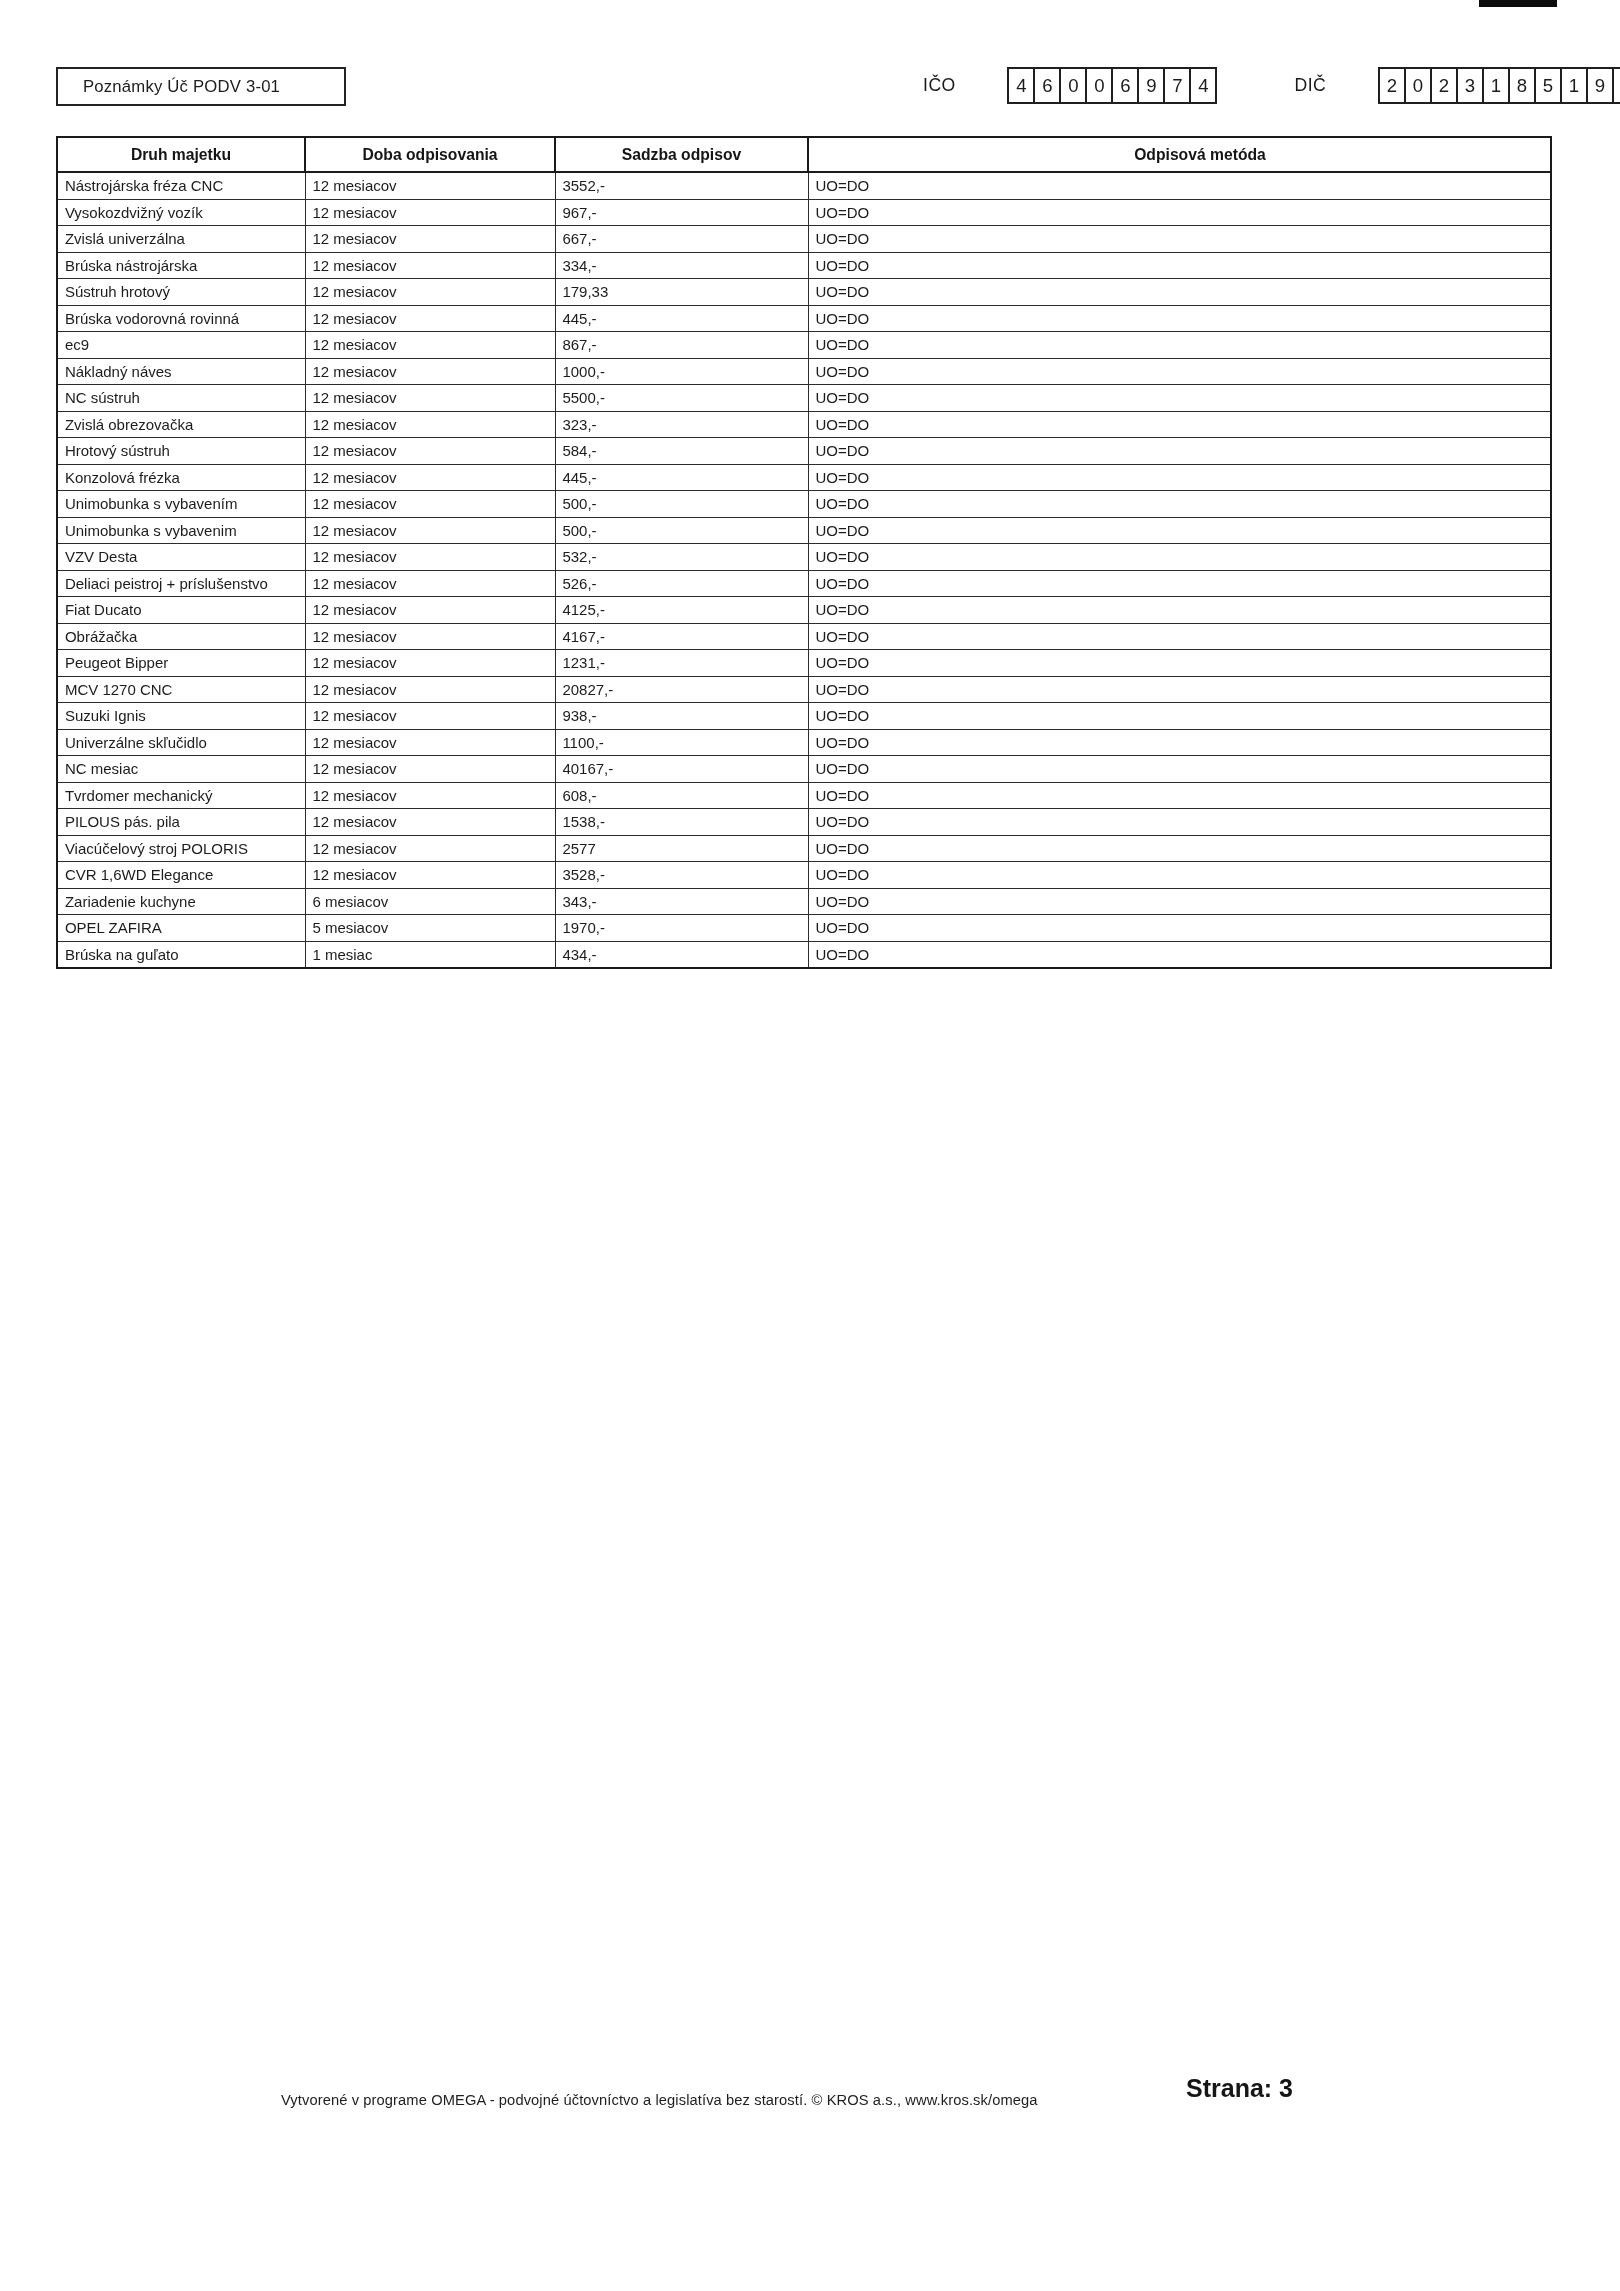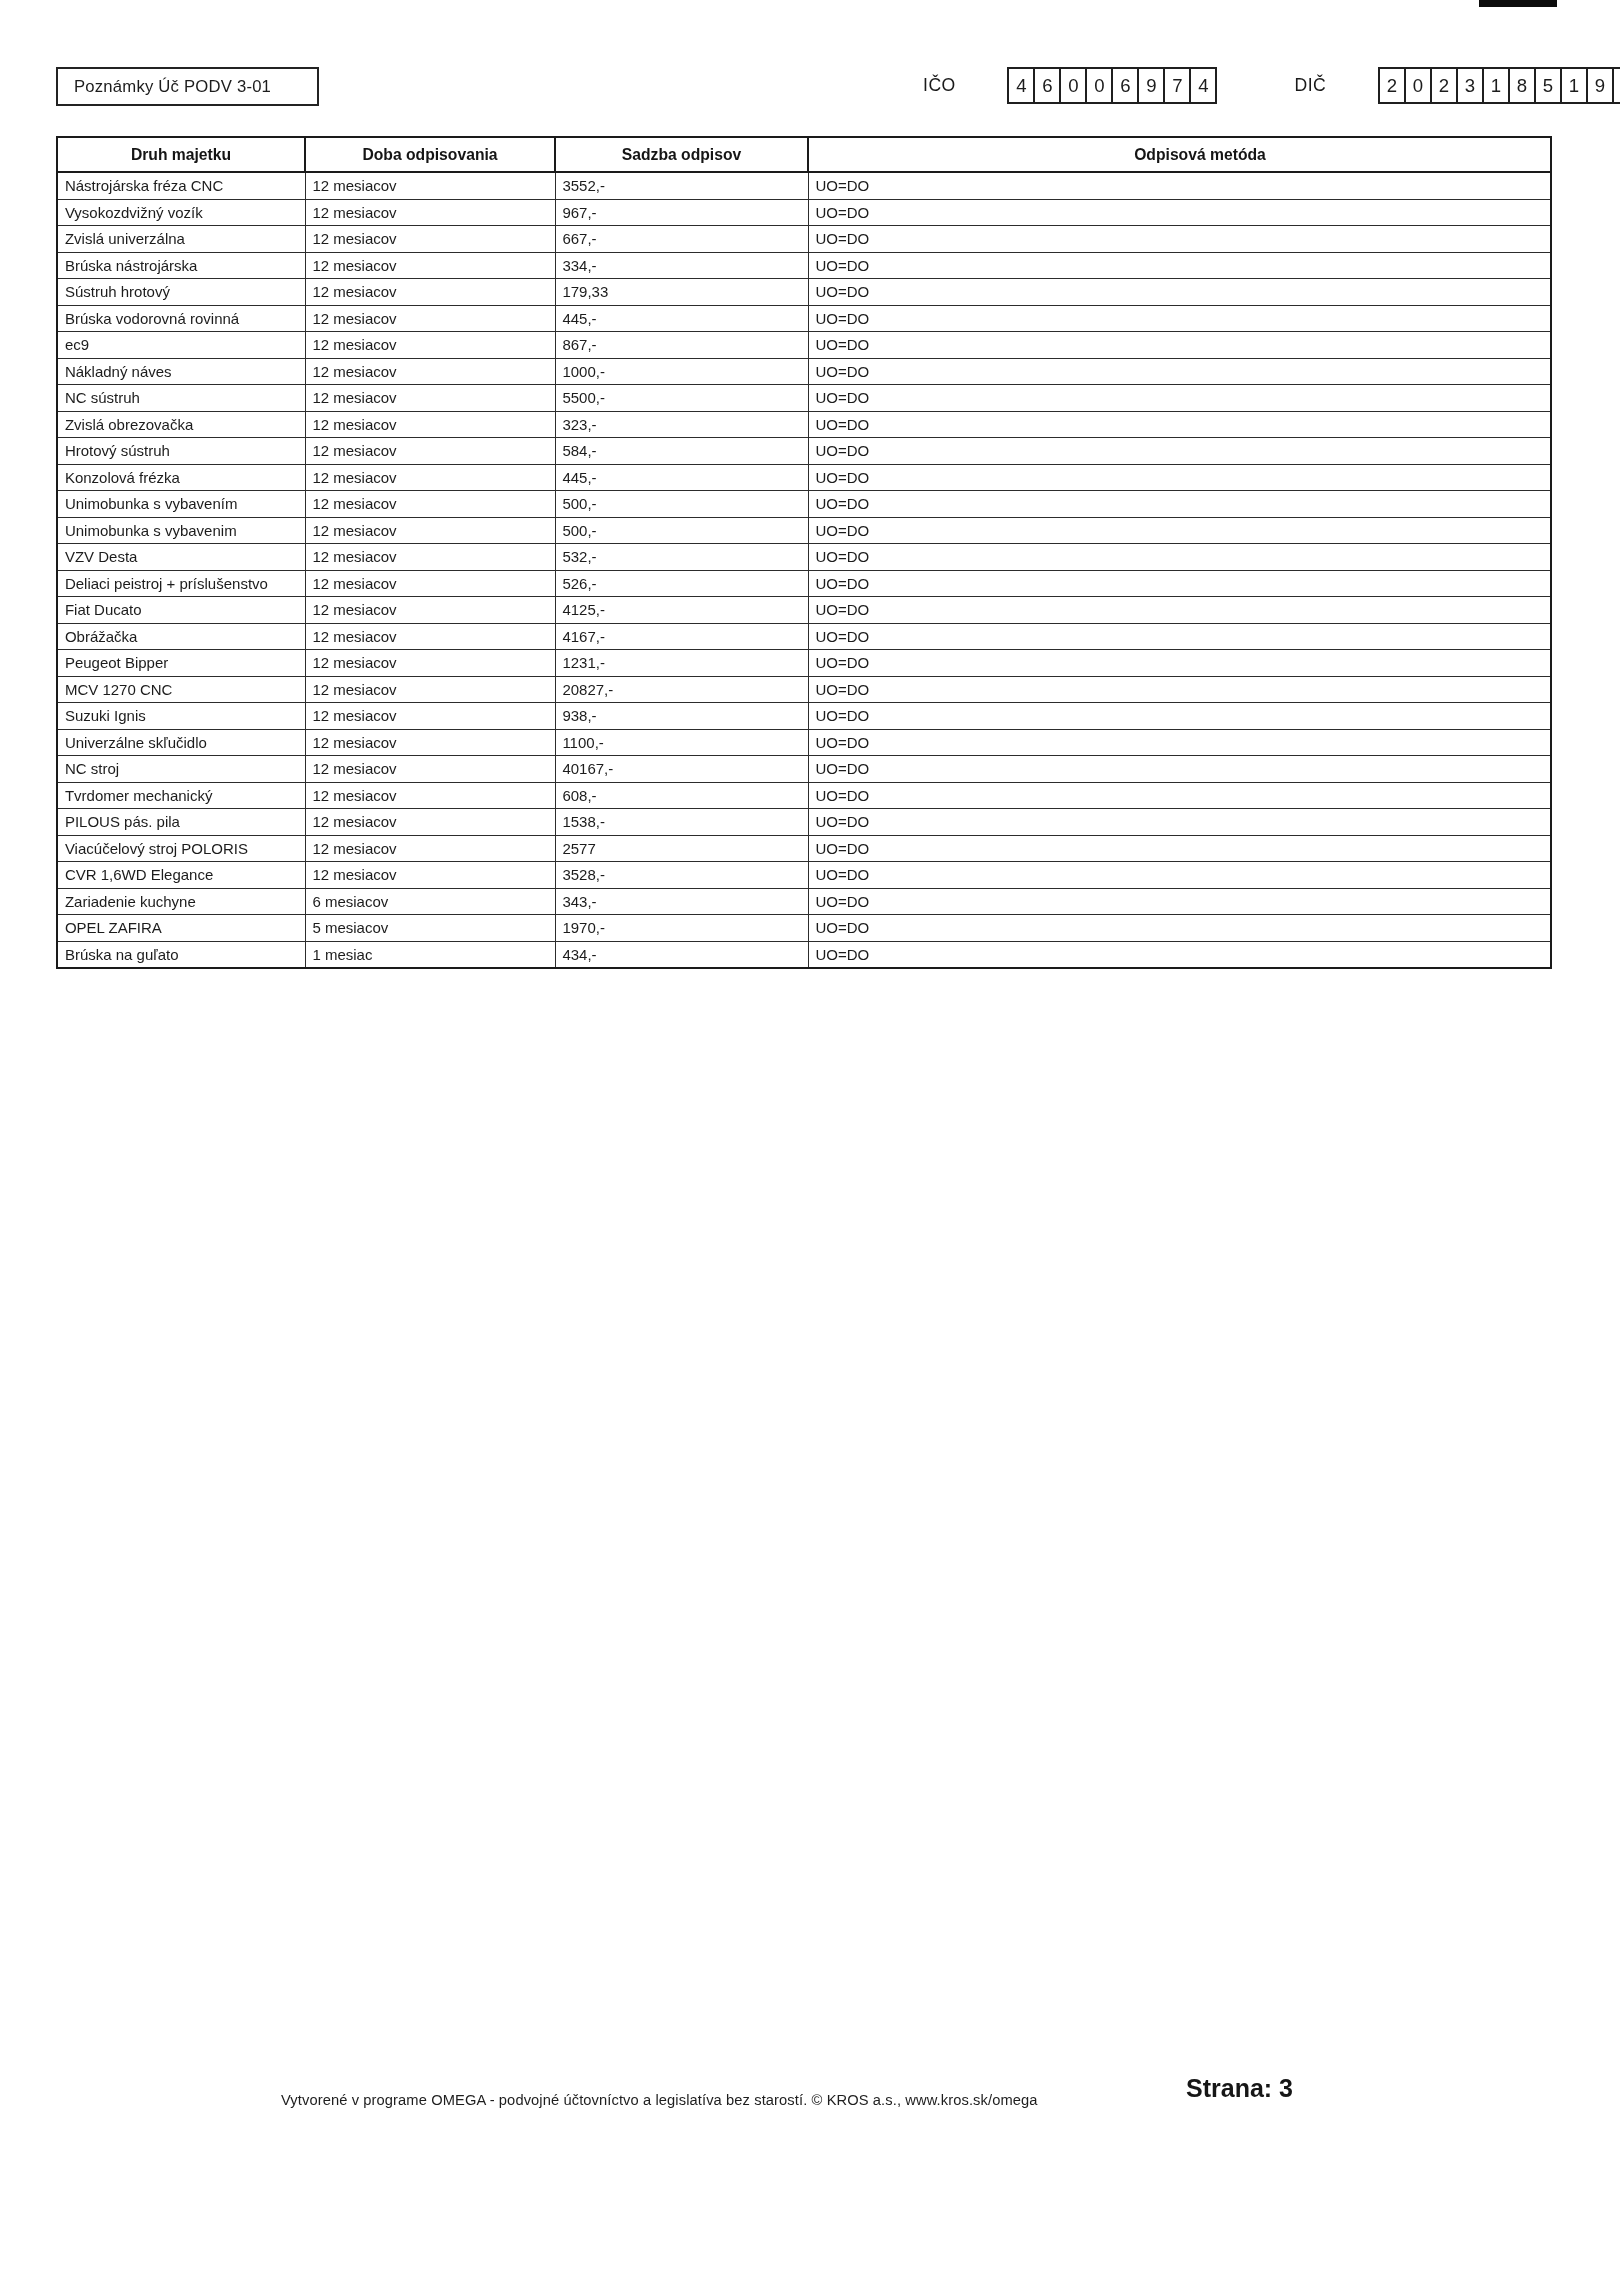--- a/index.html
+++ b/index.html
@@ -23,27 +23,27 @@
     right: 63px;
     width: 78px;
     height: 6.9px;
     background: #0c0c0c;
   }
   
   .form-label-box {
     position: absolute;
     left: 56px;
     top: 67px;
-    width: 263px;
+    width: 290px;
     height: 39px;
     border: 2px solid #232323;
     box-sizing: border-box;
     display: flex;
     align-items: center;
-    padding-left: 16px;
+    padding-left: 25px;
     font-size: 16.7px;
     letter-spacing: 0.2px;
   }
   
   .id-row {
     position: absolute;
     left: 923px;
     top: 66px;
     height: 39px;
     display: flex;
@@ -307,21 +307,21 @@
           <td>938,-</td>
           <td>UO=DO</td>
         </tr>
         <tr>
           <td>Univerzálne skľučidlo</td>
           <td>12 mesiacov</td>
           <td>1100,-</td>
           <td>UO=DO</td>
         </tr>
         <tr>
-          <td>NC stroj</td>
+          <td>NC mesiac</td>
           <td>12 mesiacov</td>
           <td>40167,-</td>
           <td>UO=DO</td>
         </tr>
         <tr>
           <td>Tvrdomer mechanický</td>
           <td>12 mesiacov</td>
           <td>608,-</td>
           <td>UO=DO</td>
         </tr>

